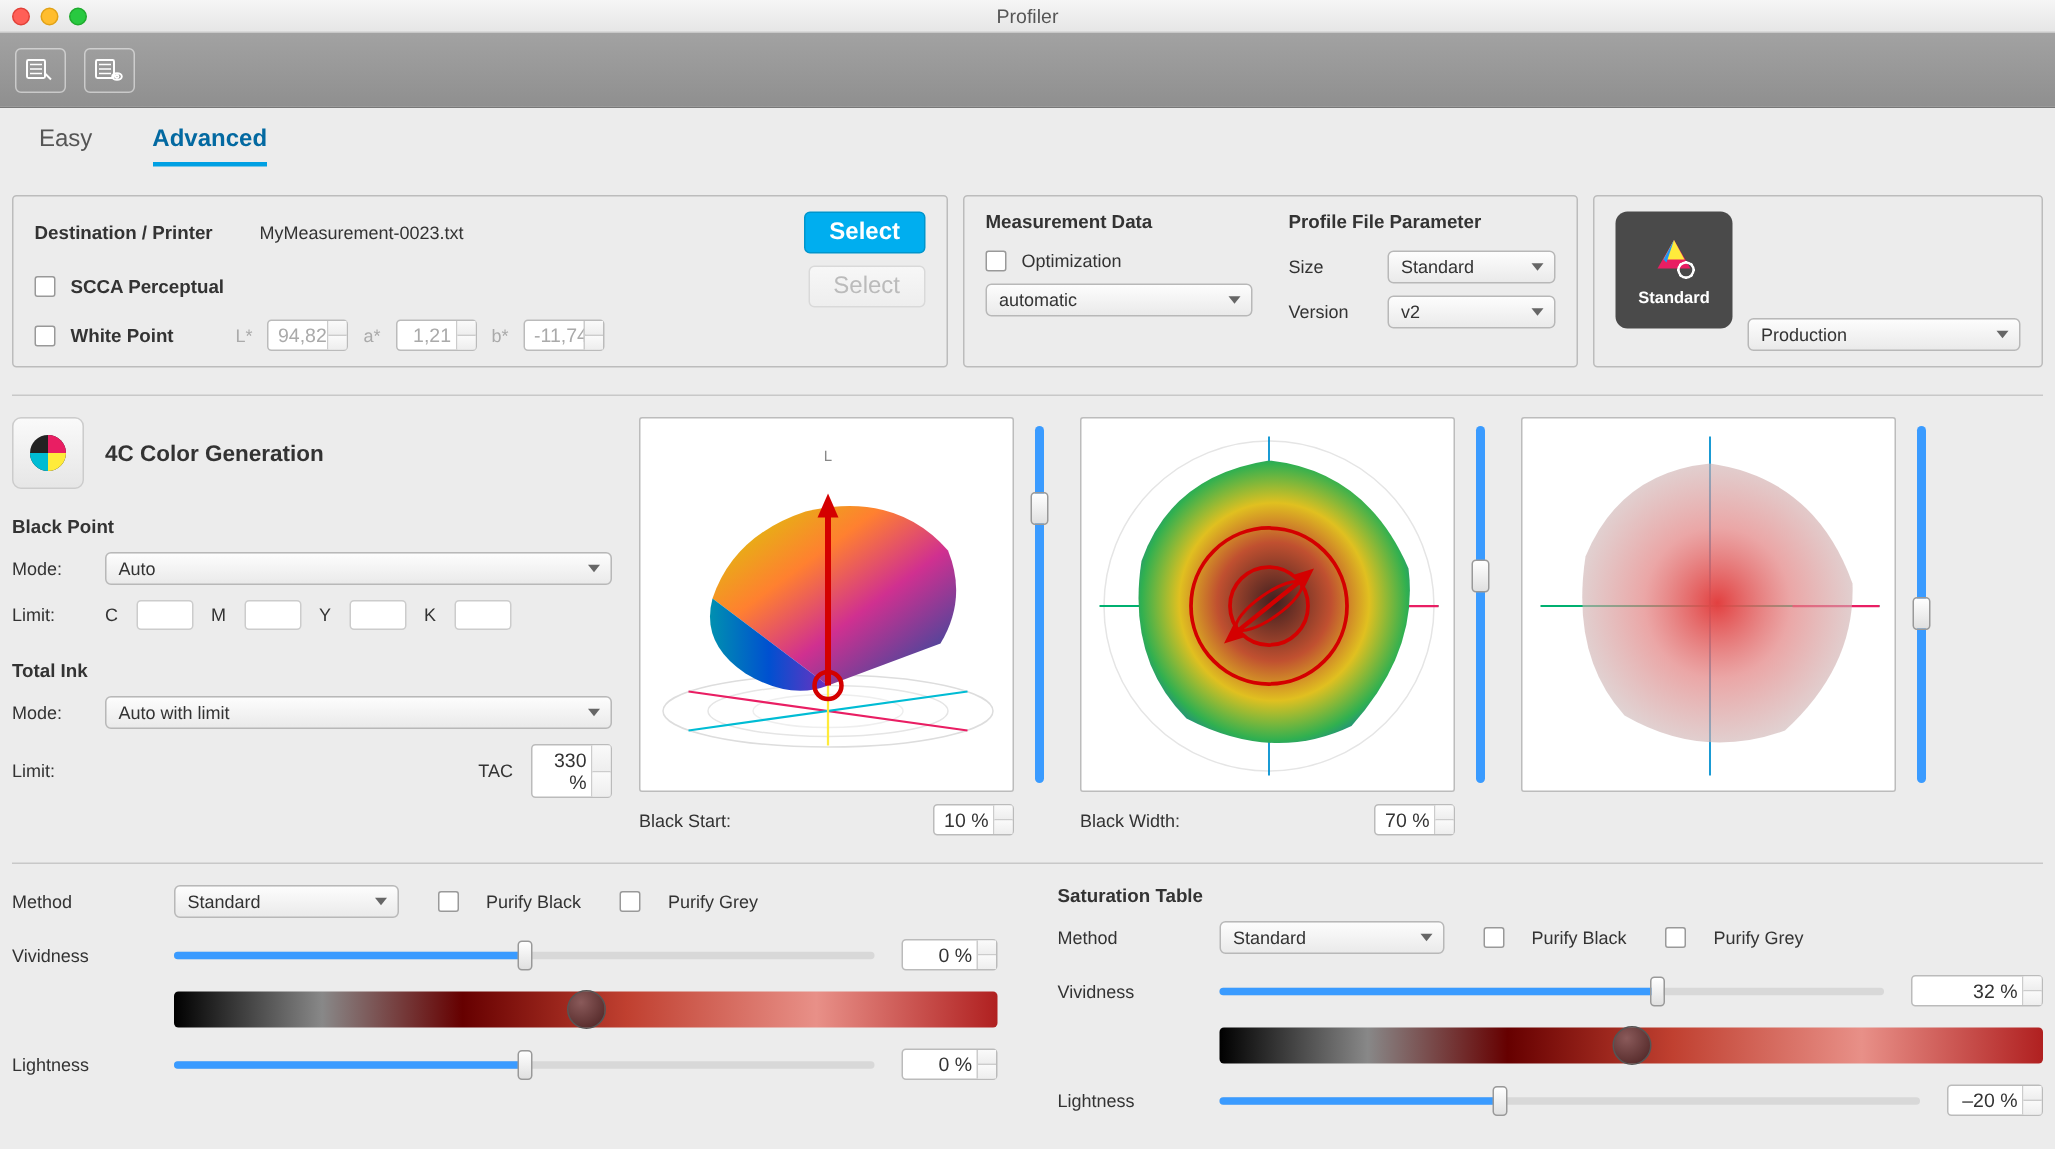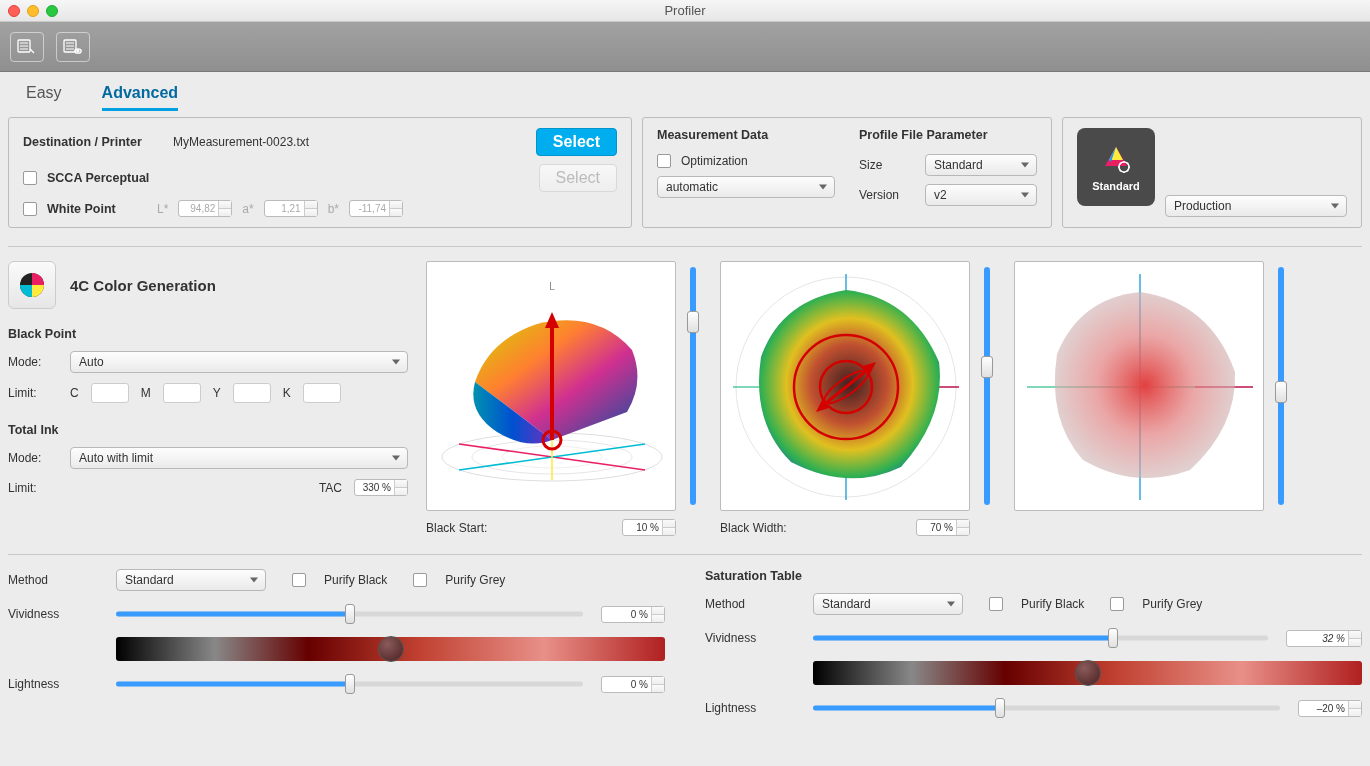--- a/index.html
+++ b/index.html
@@ -21,42 +21,42 @@
 
 
 .content { padding: 0 8px 12px; }
 
 
 .tabs { display: flex; gap: 40px; padding: 12px 18px 0; font-size: 16px; }
 .tab { padding-bottom: 6px; cursor: pointer; color: #555; }
 .tab.active { color: #0369a1; font-weight: 600; border-bottom: 3px solid #00a0e3; }
 
 
-.toprow { display: flex; gap: 10px; margin-top: 6px; }
+.toprow { display: flex; gap: 10px; margin-top: 19px; }
 .panel { border: 1px solid #bcbcbc; border-radius: 3px; background: #ececec; padding: 10px 14px; }
 
 .panel-dest { flex: 1; }
 .panel-meas { width: 410px; }
 .panel-profile { width: 300px; display: flex; gap: 10px; align-items: stretch; }
 
 .row { display: flex; align-items: center; gap: 10px; margin-bottom: 8px; }
 .label-strong { font-weight: 700; font-size: 12.5px; }
 
 .checkbox { width: 14px; height: 14px; border: 1px solid #999; background: #fff; border-radius: 2px; flex-shrink: 0; }
 
 .btn { background: linear-gradient(#fdfdfd,#eaeaea); border: 1px solid #b8b8b8; border-radius: 4px; padding: 4px 16px; font-size: 16px; cursor: pointer; min-width: 64px; text-align: right; }
 .btn-primary { background: #00aeef; color: #fff; border: 1px solid #0095cc; font-weight: 600; }
 .btn-ok { background: #00aeef; color: #fff; border: none; font-weight: 700; text-align: center; padding: 5px 0; border-radius: 3px; }
 .btn.disabled { color: #bbb; background: linear-gradient(#f7f7f7,#eee); border-color: #d9d9d9; }
 
 .select { background: linear-gradient(#fdfdfd,#eaeaea); border: 1px solid #b8b8b8; border-radius: 4px; padding: 3px 22px 3px 8px; font-size: 12px; position: relative; min-width: 110px; cursor: pointer; }
 .select::after { content: ""; position: absolute; right: 7px; top: 50%; width: 0; height: 0; border-left: 4px solid transparent; border-right: 4px solid transparent; border-top: 5px solid #666; transform: translateY(-50%); }
 .select.wide { width: 100%; }
 
-.numbox { background: #fff; border: 1px solid #bbb; border-radius: 3px; padding: 2px 16px 2px 6px; width: 54px; font-size: 10px; text-align: right; position: relative; color: #aaa; }
+.numbox { background: #fff; border: 1px solid #bbb; border-radius: 3px; padding: 2px 16px 2px 6px; width: 54px; font-size: 13px; text-align: right; position: relative; color: #aaa; }
 .numbox.active { color: #333; }
 .numbox .stepper { position: absolute; right: 0; top: 0; bottom: 0; width: 13px; border-left: 1px solid #ccc; display: flex; flex-direction: column; }
 .numbox .stepper::before, .numbox .stepper::after { content: ""; flex: 1; display: block; }
 .numbox .stepper::before { border-bottom: 1px solid #ccc; background: linear-gradient(#fafafa,#eee); }
 .numbox .stepper::after { background: linear-gradient(#fafafa,#eee); }
 
 .smallinput { background: #fff; border: 1px solid #ccc; border-radius: 3px; width: 38px; height: 20px; }
 
 .divider { border: 0; border-top: 1px solid #c8c8c8; margin: 18px 0 14px; }
 
@@ -407,21 +407,21 @@
         <span class="checkbox ml-2"></span>
         <span>Purify Grey</span>
       </div>
       <div class="maprow">
         <span class="mlabel">Vividness</span>
         <div class="hslider">
           <div class="hslider-track"></div>
             <div class="hslider-fill" style="width:66%;"></div>
             <div class="hslider-thumb" style="left:66%;"></div>
         </div>
-        <span class="numbox active" style="width:76px;font-style:italic;"><span>32 %</span><span class="stepper"></span></span>
+        <span class="numbox active" style="width:88px;"><span>32 %</span><span class="stepper"></span></span>
       </div>
       <div class="gradbar" style="margin-left:108px; background:linear-gradient(90deg,#000,#888 18%,#600 35%,#c04030 55%,#e89088 78%,#b02020);">
         <div class="gradbar-knob" style="left:50%;"></div>
       </div>
       <div class="maprow" style="margin-bottom:0;">
         <span class="mlabel">Lightness</span>
         <div class="hslider">
           <div class="hslider-track"></div>
             <div class="hslider-fill" style="width:40%;"></div>
             <div class="hslider-thumb" style="left:40%;"></div>

